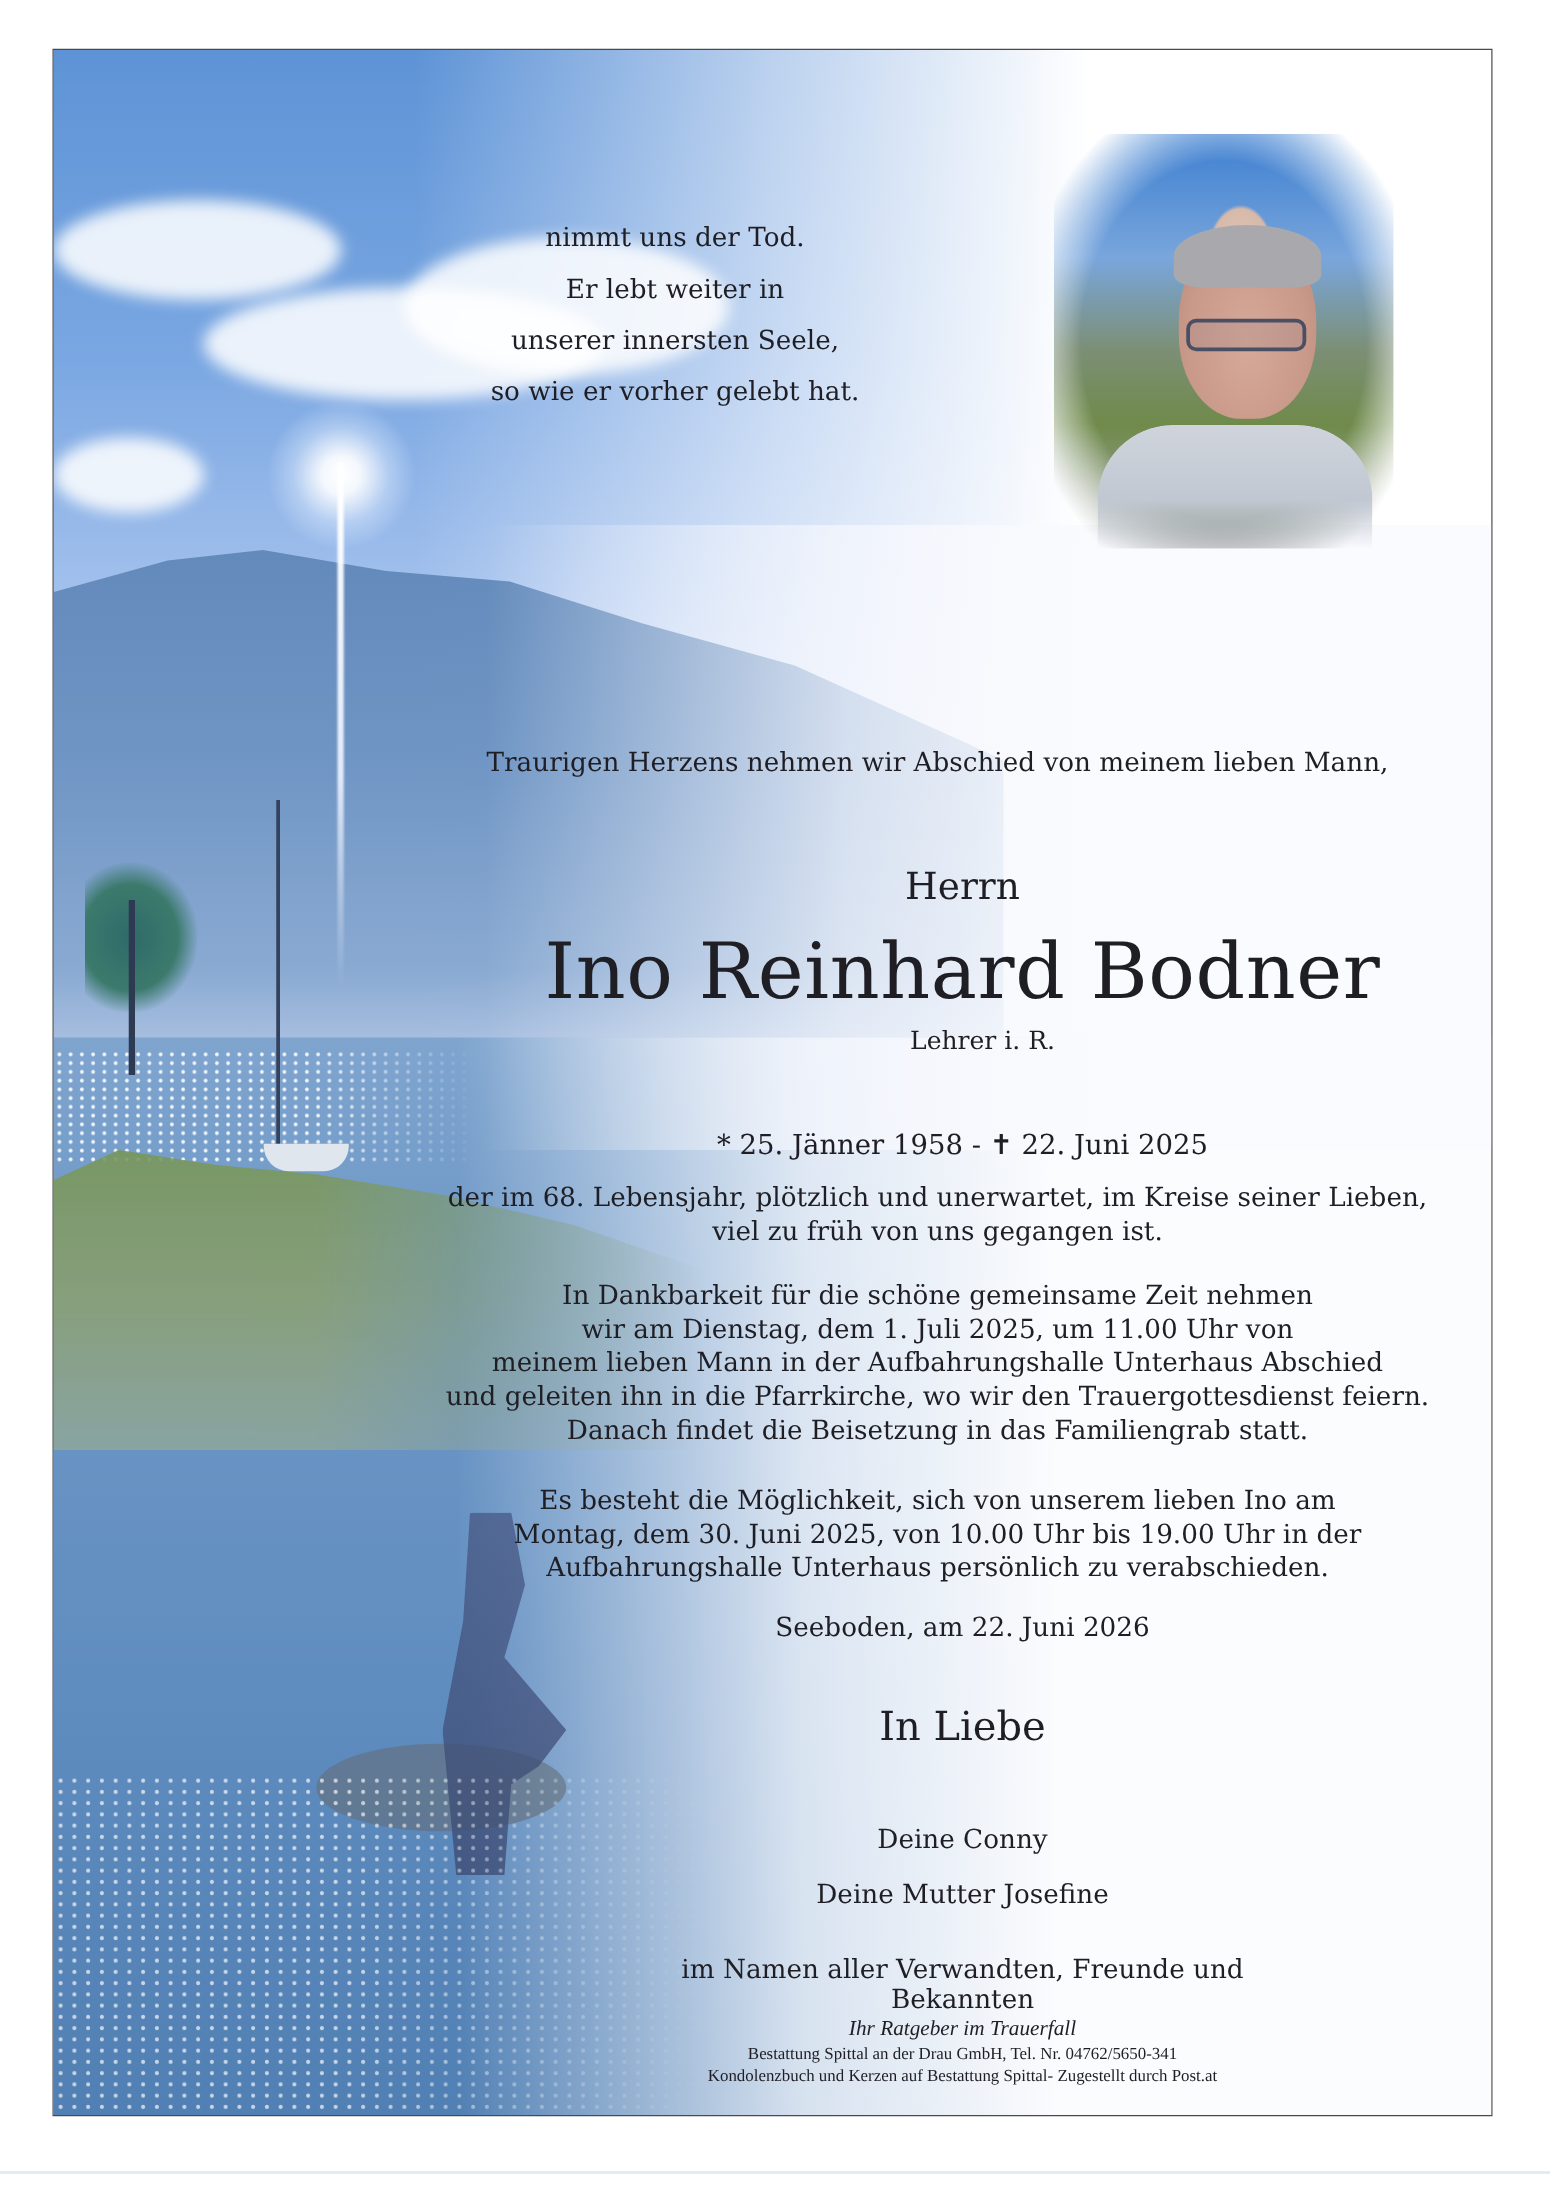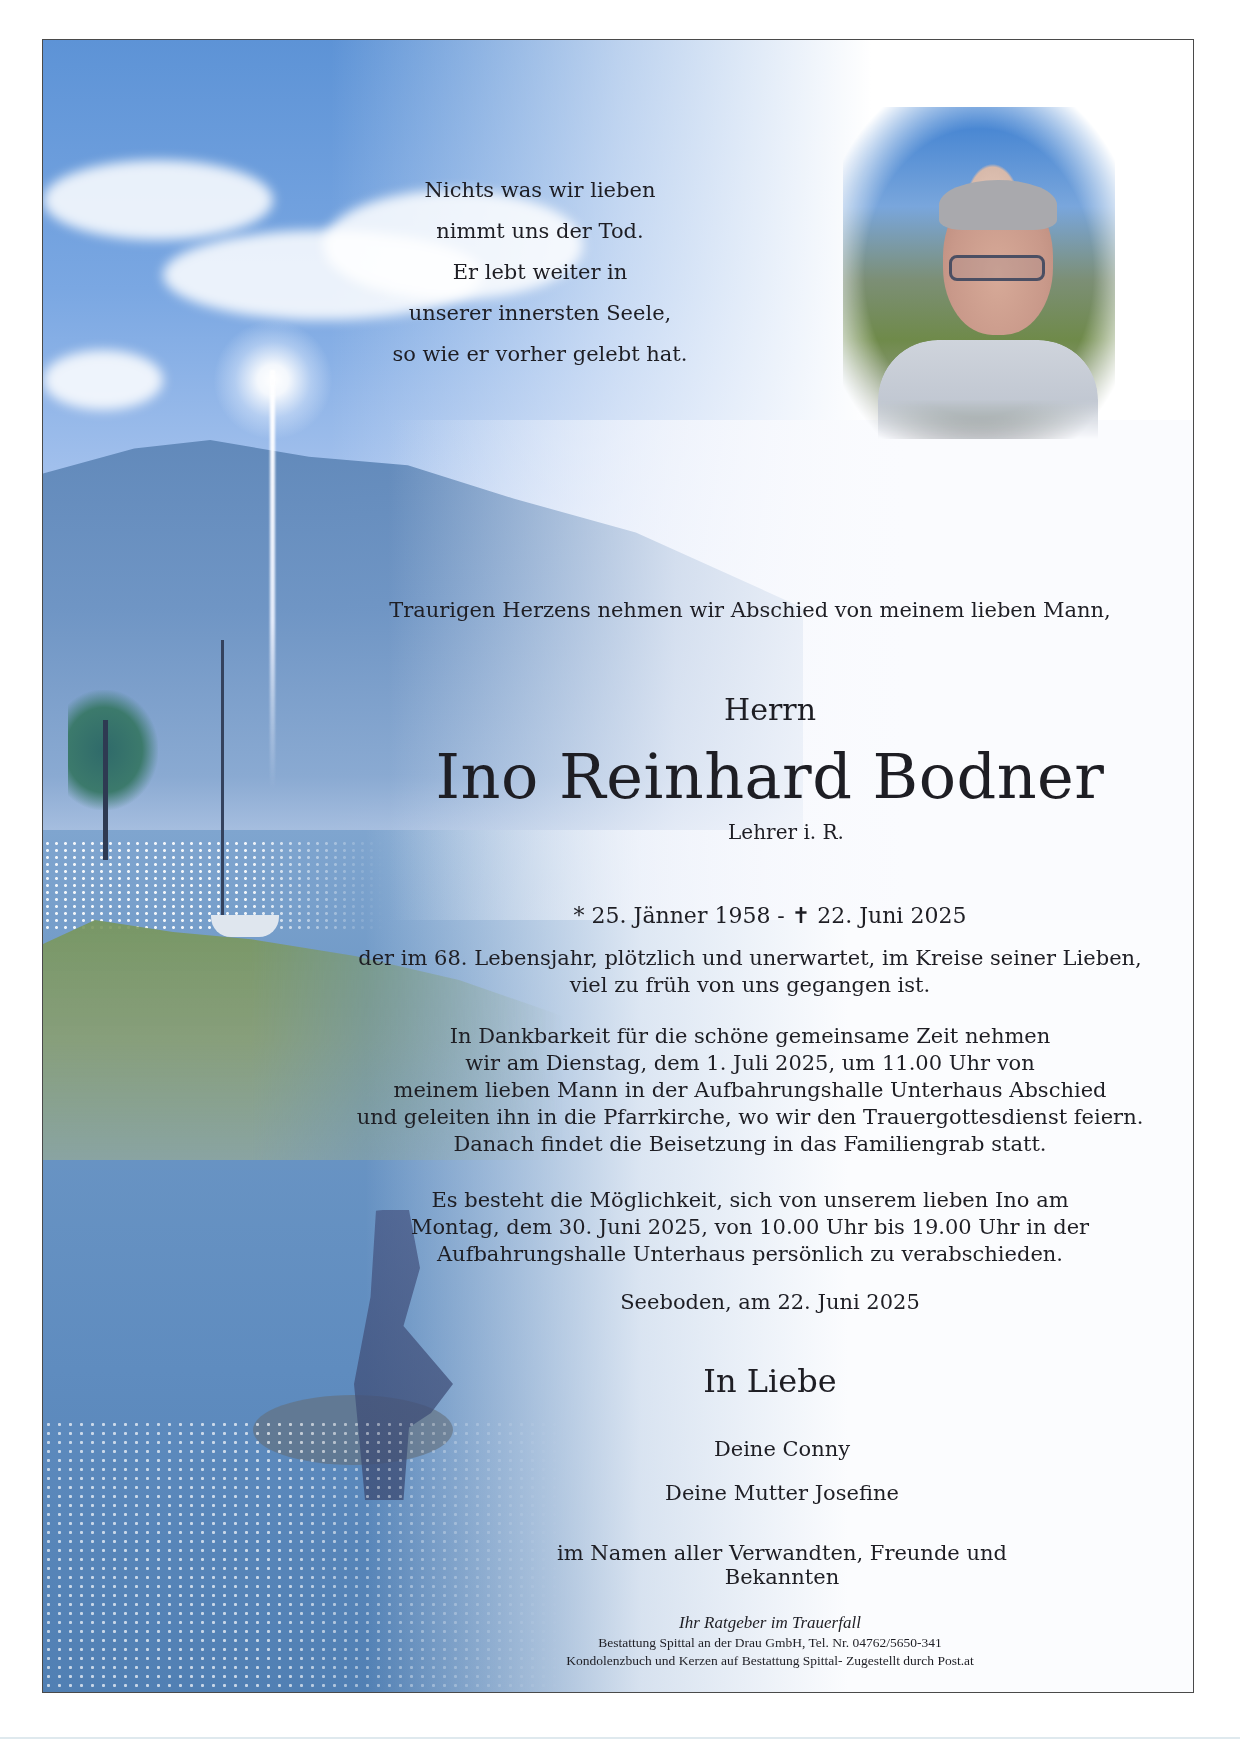--- a/index.html
+++ b/index.html
@@ -124,21 +124,21 @@
   .herrn { left: 600px; top: 692px; width: 340px; font-size: 30px; text-align: center; }
   .name { left: 350px; top: 740px; width: 840px; font-size: 62px; letter-spacing: 0.5px; }
   .profession { left: 616px; top: 820px; width: 340px; font-size: 20px; }
   .dates { left: 500px; top: 865px; width: 540px; font-size: 22px; margin-top: 38px; }
   .para { left: 340px; width: 820px; font-size: 21px; line-height: 27px; }
   .p1 { top: 945px; }
   .p2 { top: 1023px; }
   .p3 { top: 1187px; }
   .place-date { left: 500px; top: 1290px; width: 540px; font-size: 21px; }
   .in-liebe { left: 600px; top: 1362px; width: 340px; font-size: 32px; }
-  .sig { left: 512px; width: 540px; font-size: 21px; }
+  .sig { left: 500px; width: 540px; font-size: 21px; margin-top: 22px; }
   .s1 { top: 1437px; }
   .s2 { top: 1481px; }
   .s3 { top: 1541px; }
   .footer { left: 440px; top: 1612px; width: 660px; font-family: "Liberation Serif", serif; font-size: 13.5px; line-height: 18px; }
   .footer-tagline { font-style: italic; font-size: 17px; display: block; line-height: 22px; }
   .bottom-line { position: absolute; left: 0; top: 1737px; width: 1240px; height: 2px; background: #dfe9ee; }
   .line { display: block; }
 </style>
 </head>
 <body>
@@ -166,21 +166,20 @@
   <div class="sparkle-layer"></div>
 
   <div class="portrait" title="Portrait photo of Ino Reinhard Bodner"></div>
   <div class="portrait-head"></div>
   <div class="portrait-hair"></div>
   <div class="portrait-glasses"></div>
   <div class="portrait-jacket"></div>
 </div>
 
 <div class="txt poem">
-  <span class="line">Nichts was wir lieben</span>
   <span class="line">nimmt uns der Tod.</span>
   <span class="line">Er lebt weiter in</span>
   <span class="line">unserer innersten Seele,</span>
   <span class="line">so wie er vorher gelebt hat.</span>
 </div>
 
 <div class="txt intro">
   <span class="line">Traurigen Herzens nehmen wir Abschied von meinem lieben Mann,</span>
 </div>
 
@@ -201,21 +200,21 @@
   <span class="line">und geleiten ihn in die Pfarrkirche, wo wir den Trauergottesdienst feiern.</span>
   <span class="line">Danach findet die Beisetzung in das Familiengrab statt.</span>
 </div>
 
 <div class="txt para p3">
   <span class="line">Es besteht die Möglichkeit, sich von unserem lieben Ino am</span>
   <span class="line">Montag, dem 30. Juni 2025, von 10.00 Uhr bis 19.00 Uhr in der</span>
   <span class="line">Aufbahrungshalle Unterhaus persönlich zu verabschieden.</span>
 </div>
 
-<div class="txt place-date">Seeboden, am 22. Juni 2025</div>
+<div class="txt place-date">Seeboden, am 22. Juni 2026</div>
 <div class="txt in-liebe">In Liebe</div>
 <div class="txt sig s1">Deine Conny</div>
 <div class="txt sig s2">Deine Mutter Josefine</div>
 <div class="txt sig s3">im Namen aller Verwandten, Freunde und Bekannten</div>
 
 <div class="txt footer">
   <span class="footer-tagline">Ihr Ratgeber im Trauerfall</span>
   <span class="line">Bestattung Spittal an der Drau GmbH, Tel. Nr. 04762/5650-341</span>
   <span class="line">Kondolenzbuch und Kerzen auf Bestattung Spittal- Zugestellt durch Post.at</span>
 </div>

